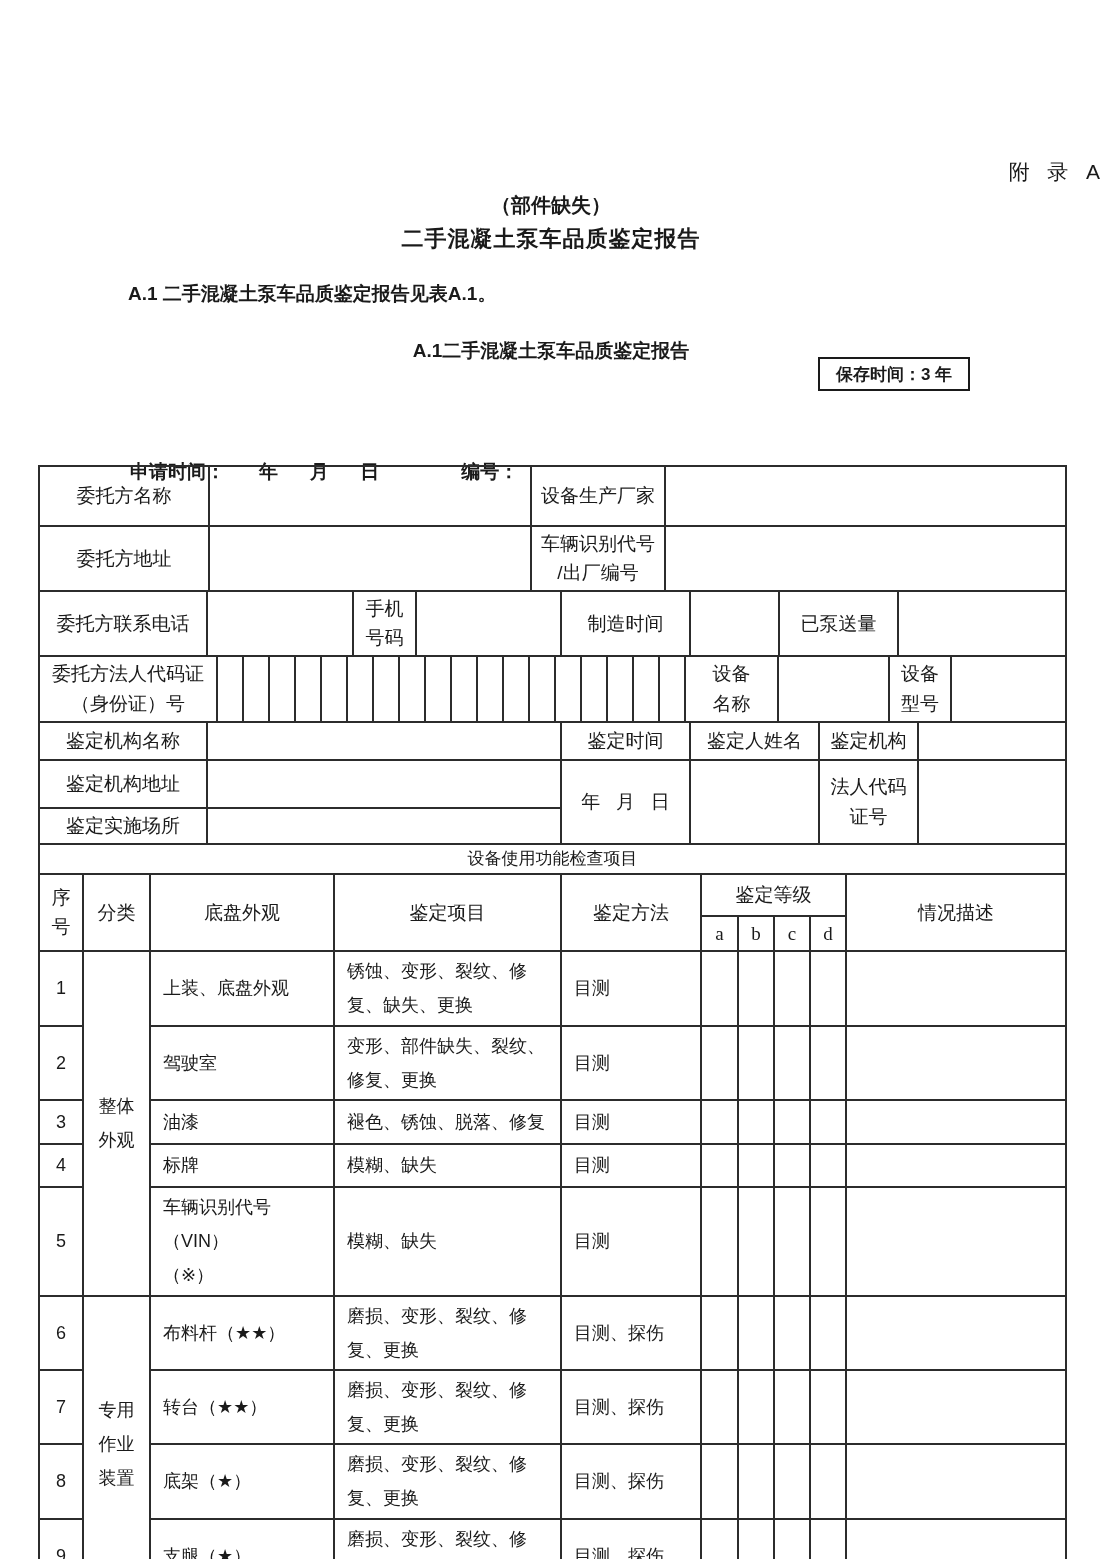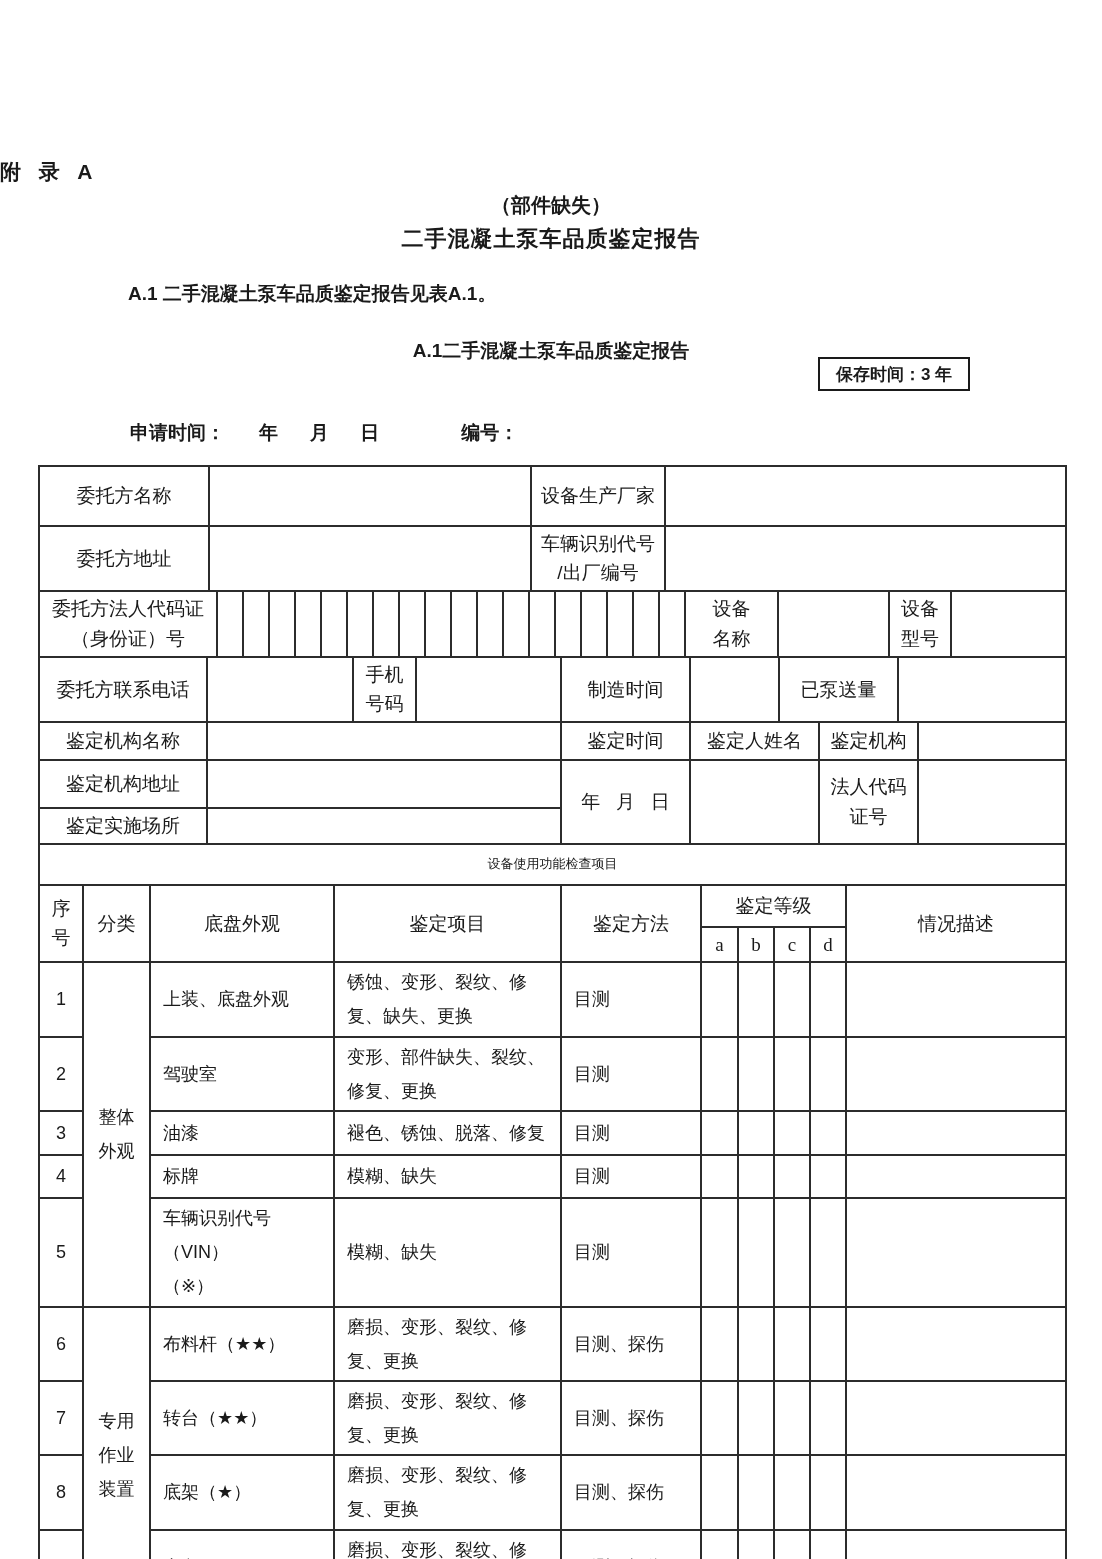--- a/index.html
+++ b/index.html
@@ -15,22 +15,22 @@
   .ws-pre{white-space:pre;}
   .ws-preline{white-space:pre-line;}
 
   .doc-number{
     position:absolute;top:106px;left:0;width:970px;
     text-align:right;
     font-family:"Liberation Serif","DejaVu Serif",serif;
     font-size:28px;letter-spacing:1px;
   }
   .h-appendix{
-    position:absolute;top:158px;left:0;width:1102px;text-align:left;
-    font-size:21px;font-weight:700;letter-spacing:2px;
+    position:absolute;top:158px;left:0;width:1102px;text-align:right;
+    font-size:21px;font-weight:400;letter-spacing:2px;
   }
   .h-apptype{
     position:absolute;top:192px;left:0;width:1102px;text-align:center;
     font-size:20px;font-weight:700;
   }
   .h-apptitle{
     position:absolute;top:224px;left:0;width:1102px;text-align:center;
     font-size:22px;font-weight:700;letter-spacing:1px;
   }
   .intro{
@@ -46,37 +46,37 @@
     border:2px solid #1a1a1a;
     display:flex;align-items:center;justify-content:center;
     font-size:17px;font-weight:700;
   }
   .apply-line{
     position:absolute;top:420px;left:130px;width:940px;
     font-size:19px;font-weight:700;
     display:flex;align-items:flex-end;
   }
   .apply-date{margin-left:34px;}
-  .apply-no{margin-left:82px;}
+  .apply-no{margin-left:82px;margin-top:39px;}
   .apply-no-value{letter-spacing:2px;}
 
   .tables{position:absolute;top:465px;left:38px;width:1027px;}
   table{border-collapse:collapse;table-layout:fixed;width:1027px;}
   table + table{margin-top:-2px;}
   td{
     border:2px solid #2c2c2c;
     font-size:19px;line-height:1.55;
     text-align:center;vertical-align:middle;
     padding:2px 5px;box-sizing:border-box;
     overflow:hidden;
   }
   td.left{text-align:left;padding-left:12px;padding-right:10px;}
   td.body-txt{font-size:18px;line-height:1.9;}
   td.grade-letter{font-family:"Liberation Serif","DejaVu Serif",serif;font-size:19px;}
-  .section-title-cell{font-size:13px;height:41px;line-height:1.2;}
+  .section-title-cell{font-size:17px;height:30px;line-height:1.2;}
 </style>
 </head>
 <body>
 
 <div class="page">
 
   <div class="h-appendix ws-pre">附  录  A</div>
   <div class="h-apptype">（部件缺失）</div>
   <div class="h-apptitle">二手混凝土泵车品质鉴定报告</div>
   <div class="intro">A.1  二手混凝土泵车品质鉴定报告见表A.1。</div>
@@ -105,61 +105,20 @@
         <td>委托方名称</td>
         <td></td>
         <td>设备生产厂家</td>
         <td></td>
       </tr>
       <tr style="height:62px">
         <td>委托方地址</td>
         <td></td>
         <td class="ws-preline">车辆识别代号
 /出厂编号</td>
-        <td></td>
-      </tr>
-    </tbody>
-      </table>
-
-    <table>
-      <colgroup>
-        <col style="width:178px">
-        <col span="18" style="width:26px">
-        <col style="width:93px">
-          <col style="width:111px">
-          <col style="width:62px">
-          <col style="width:115px">
-      </colgroup>
-      <tbody>
-          <tr style="height:66px">
-        <td class="ws-preline">委托方法人代码证
-（身份证）号</td>
-        <td></td>
-        <td></td>
-        <td></td>
-        <td></td>
-        <td></td>
-        <td></td>
-        <td></td>
-        <td></td>
-        <td></td>
-        <td></td>
-        <td></td>
-        <td></td>
-        <td></td>
-        <td></td>
-        <td></td>
-        <td></td>
-        <td></td>
-        <td></td>
-        <td class="ws-preline">设备
-名称</td>
-        <td></td>
-        <td class="ws-preline">设备
-型号</td>
         <td></td>
       </tr>
     </tbody>
       </table>
 
     <table>
       <colgroup>
         <col style="width:168px">
           <col style="width:146px">
           <col style="width:63px">
@@ -172,20 +131,61 @@
       <tbody>
           <tr style="height:62px">
         <td>委托方联系电话</td>
         <td></td>
         <td class="ws-preline">手机
 号码</td>
         <td></td>
         <td>制造时间</td>
         <td></td>
         <td>已泵送量</td>
+        <td></td>
+      </tr>
+    </tbody>
+      </table>
+
+    <table>
+      <colgroup>
+        <col style="width:178px">
+        <col span="18" style="width:26px">
+        <col style="width:93px">
+          <col style="width:111px">
+          <col style="width:62px">
+          <col style="width:115px">
+      </colgroup>
+      <tbody>
+          <tr style="height:66px">
+        <td class="ws-preline">委托方法人代码证
+（身份证）号</td>
+        <td></td>
+        <td></td>
+        <td></td>
+        <td></td>
+        <td></td>
+        <td></td>
+        <td></td>
+        <td></td>
+        <td></td>
+        <td></td>
+        <td></td>
+        <td></td>
+        <td></td>
+        <td></td>
+        <td></td>
+        <td></td>
+        <td></td>
+        <td></td>
+        <td class="ws-preline">设备
+名称</td>
+        <td></td>
+        <td class="ws-preline">设备
+型号</td>
         <td></td>
       </tr>
     </tbody>
       </table>
 
     <table>
       <colgroup>
         <col style="width:168px">
           <col style="width:354px">
           <col style="width:129px">

